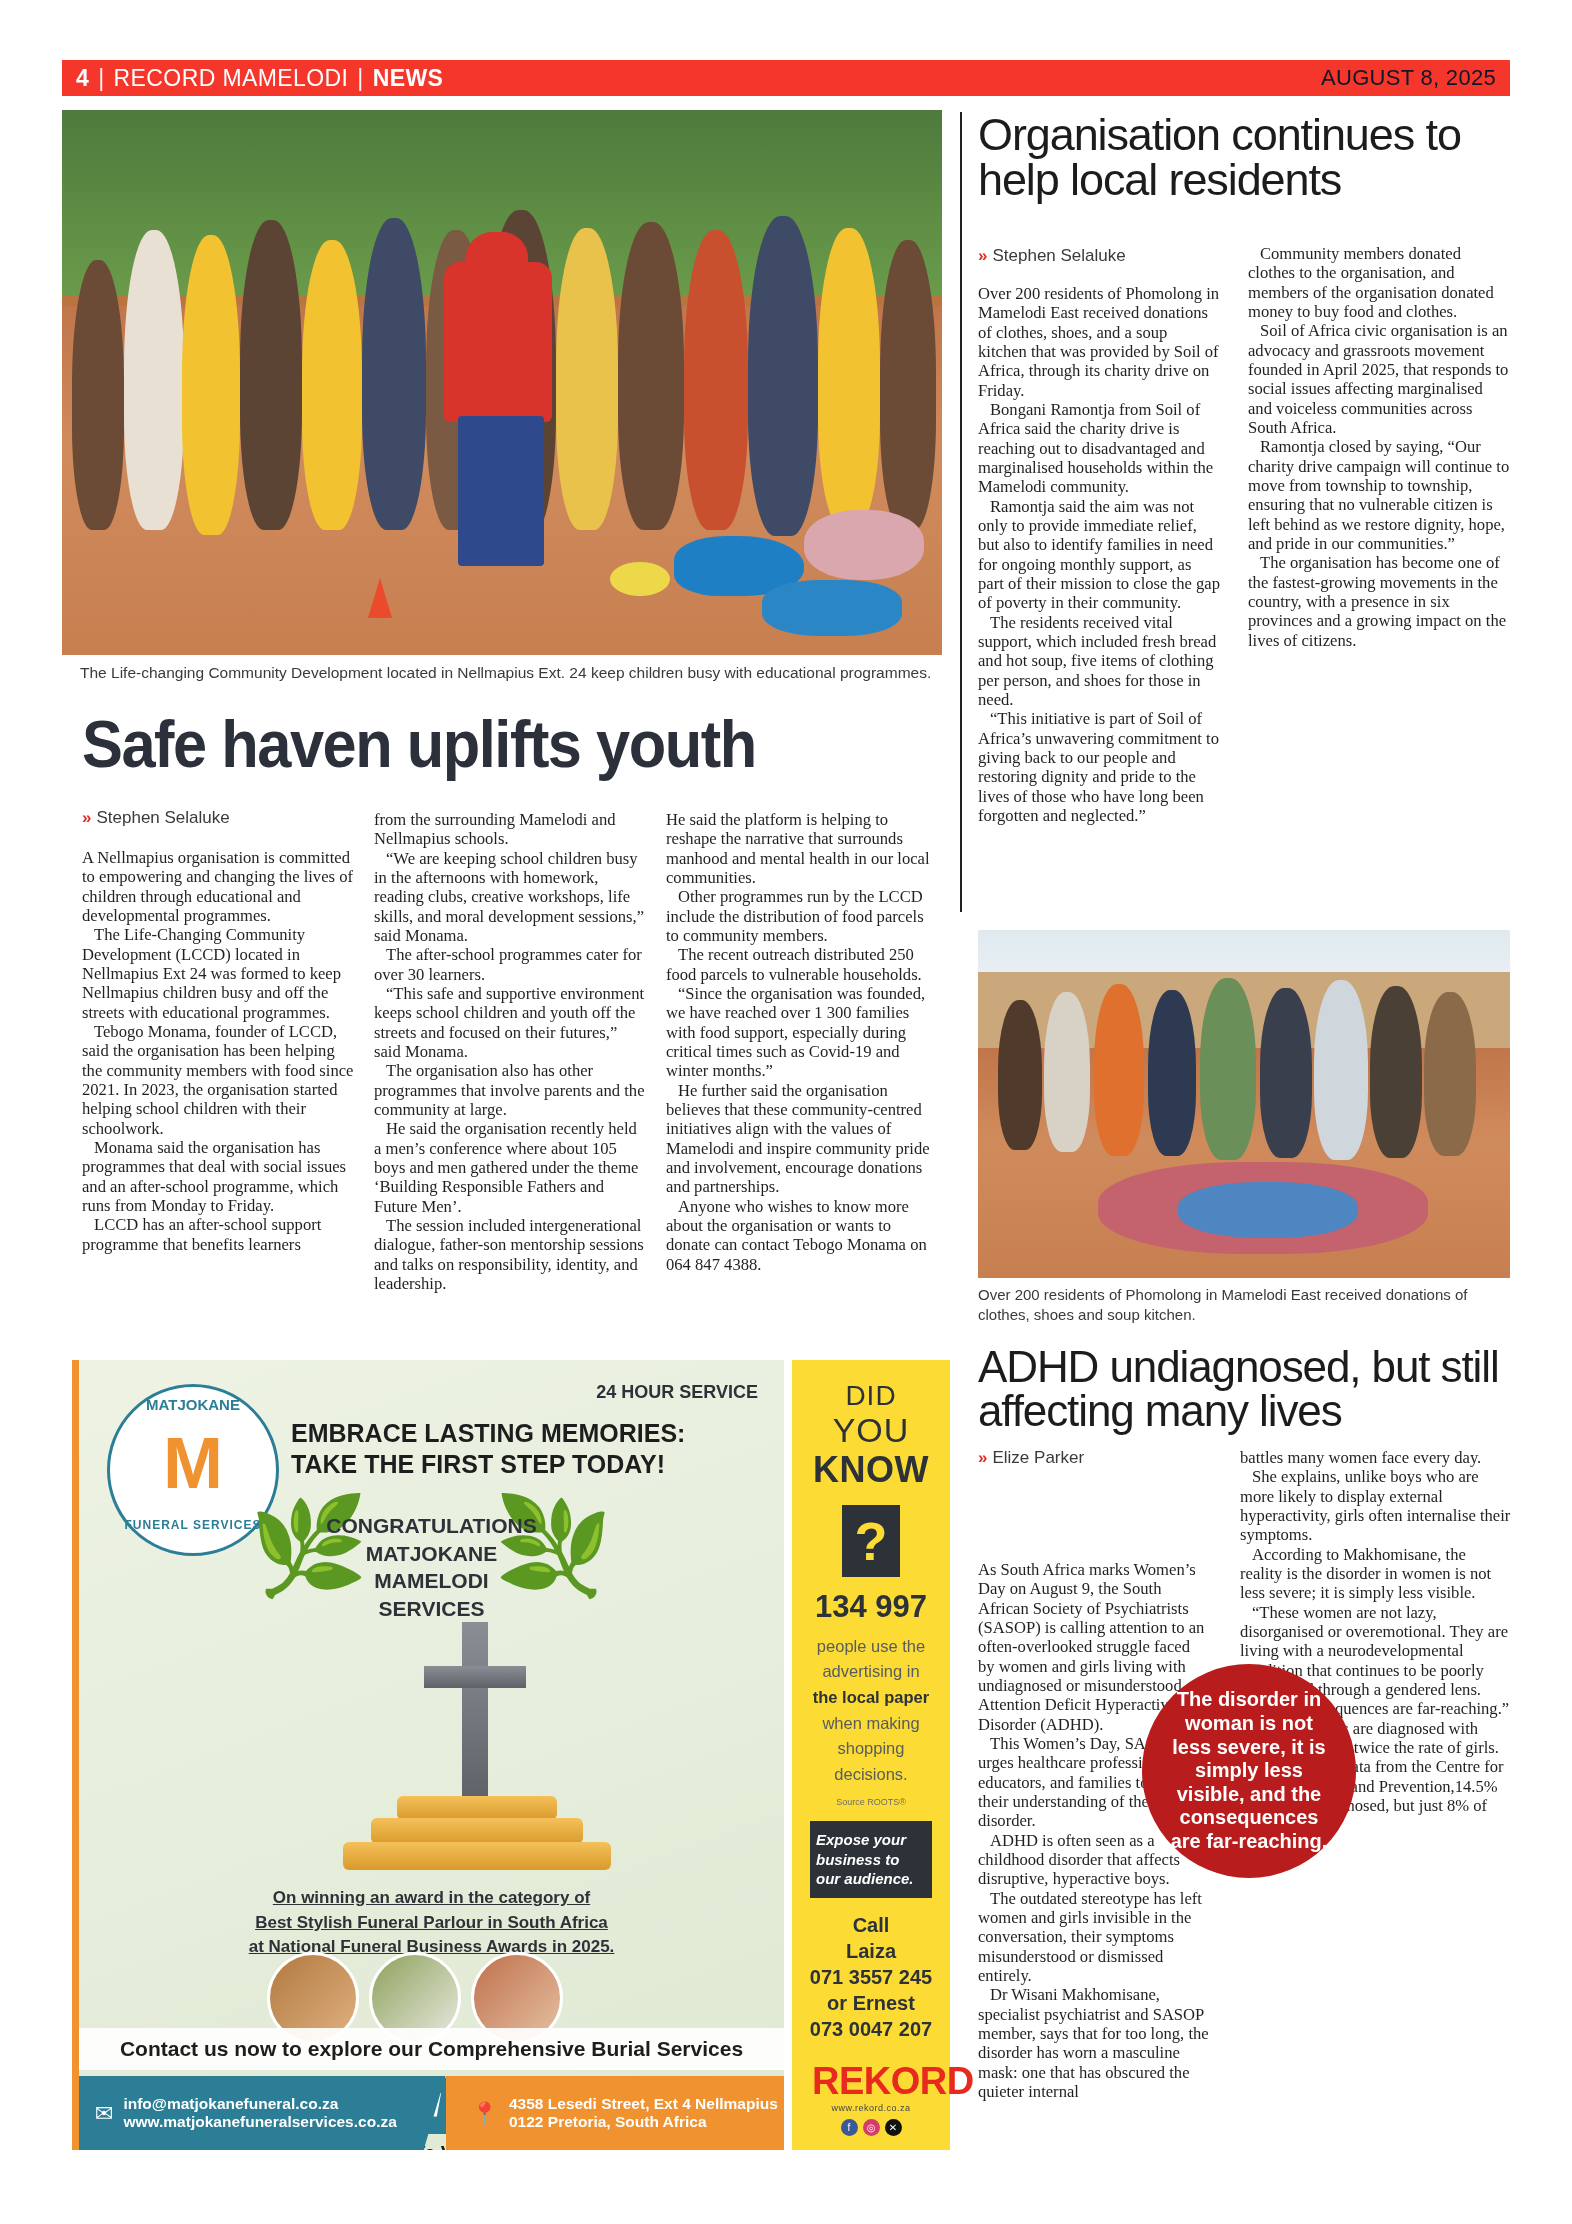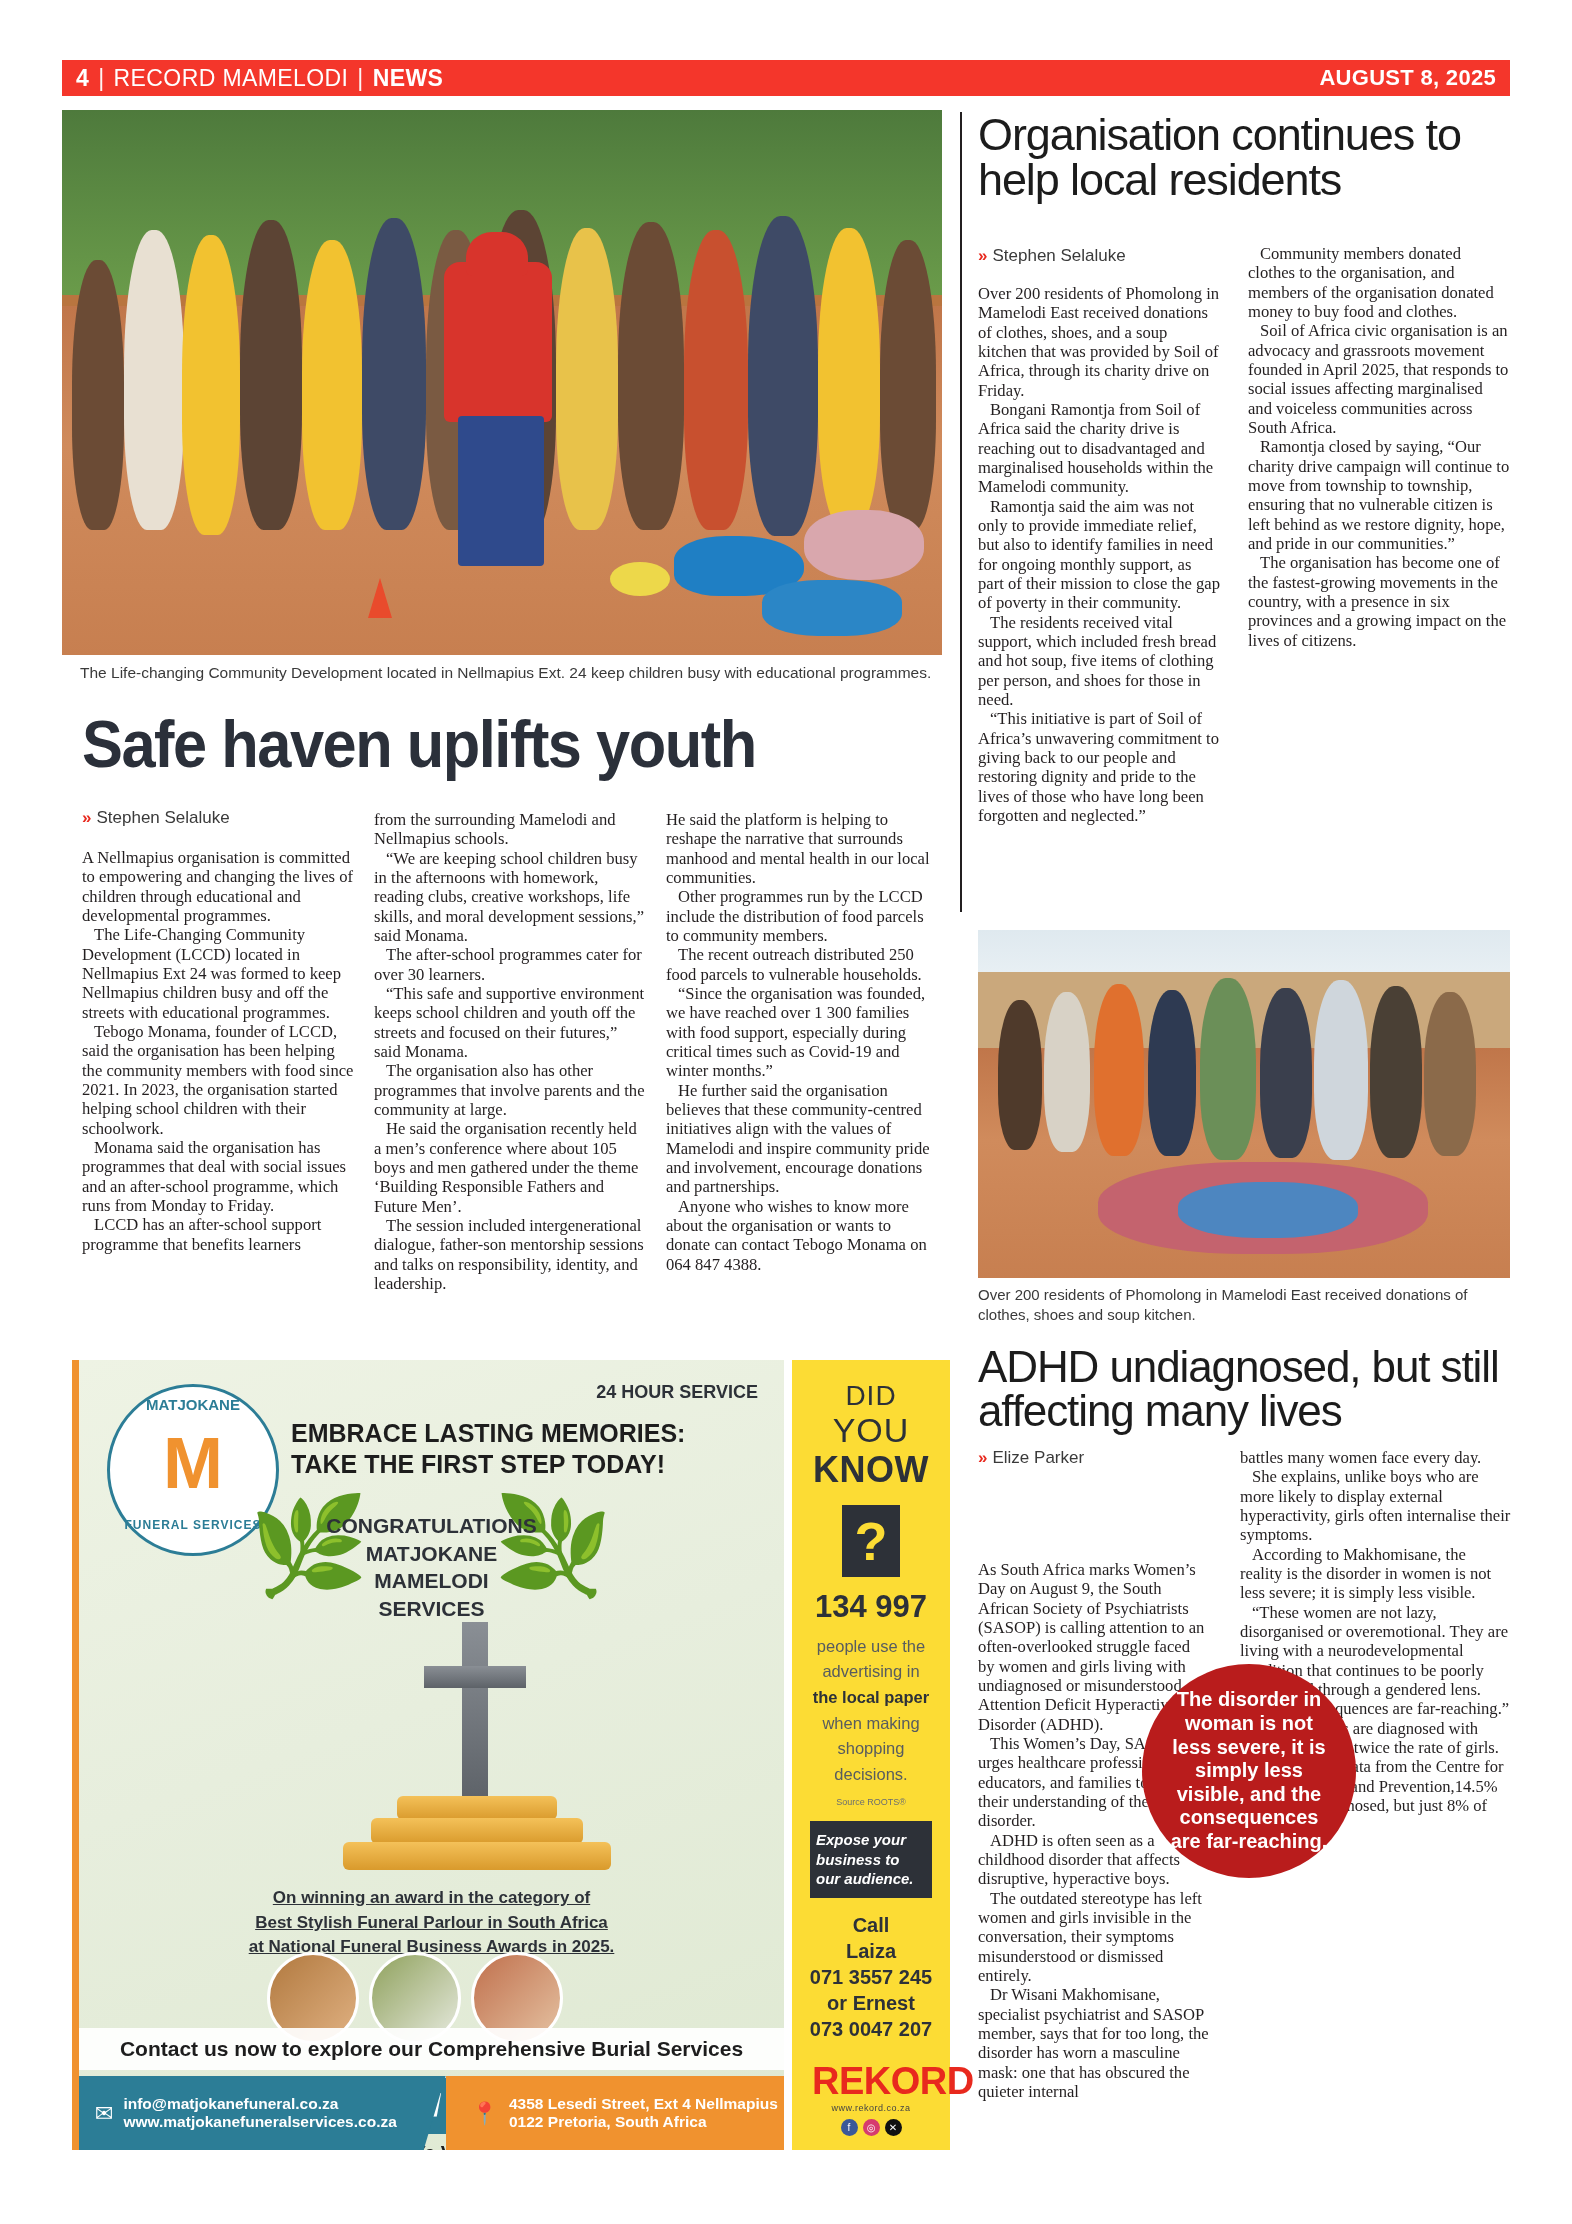--- a/index.html
+++ b/index.html
@@ -19,22 +19,22 @@
     background:#f4362b; display:flex; align-items:center;
     justify-content:space-between; padding:0 14px;
   }
   .mh-left { display:flex; align-items:baseline; gap:9px;
     font-family:"Liberation Sans", sans-serif; color:#fff;
     font-size:23px; letter-spacing:.4px; }
   .mh-pg { font-weight:bold; }
   .mh-sep { font-weight:400; opacity:.95; }
   .mh-pub { font-weight:400; }
   .mh-sec { font-weight:bold; }
-  .mh-date { font-family:"Liberation Sans", sans-serif; color:#ffffff;
-    font-weight:bold; font-size:22px; letter-spacing:.3px; }
+  .mh-date { font-family:"Liberation Sans", sans-serif; color:#0f172a;
+    font-weight:normal; font-size:22px; letter-spacing:.3px; }
 
   
   .photo { position:absolute; overflow:hidden; background:#b9753f; }
   .photo .sky { position:absolute; left:0; top:0; width:100%; height:26%;
      background:linear-gradient(#cfdfe8,#e4eef3); }
   .photo .ground { position:absolute; left:0; bottom:0; width:100%; height:62%;
      background:linear-gradient(#c0764a,#d08b5c 40%,#c77f50); }
   .photo .mid { position:absolute; left:0; top:20%; width:100%; height:24%;
      background:linear-gradient(#3f6b33,#58833f); }
   .blob { position:absolute; border-radius:46% 46% 38% 38%; }

